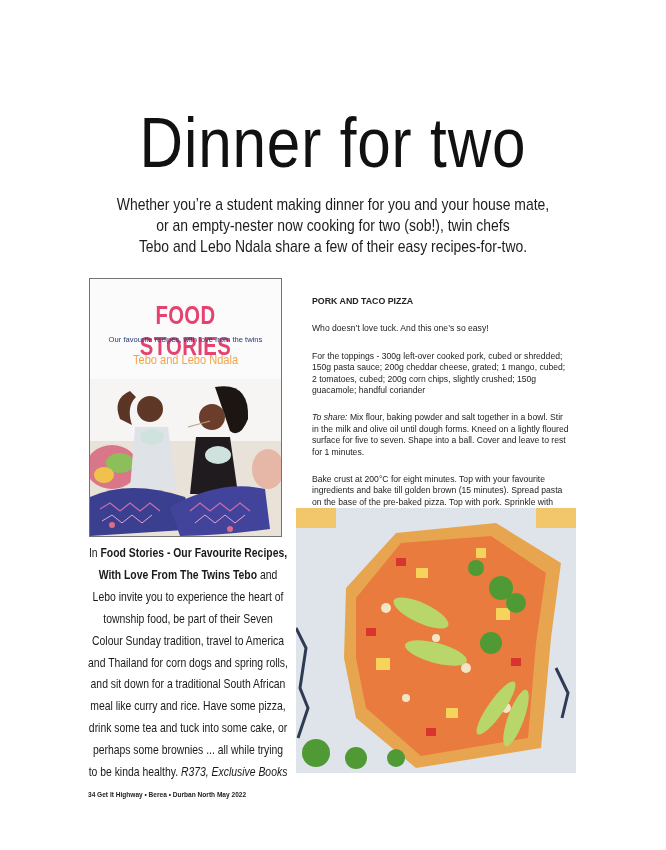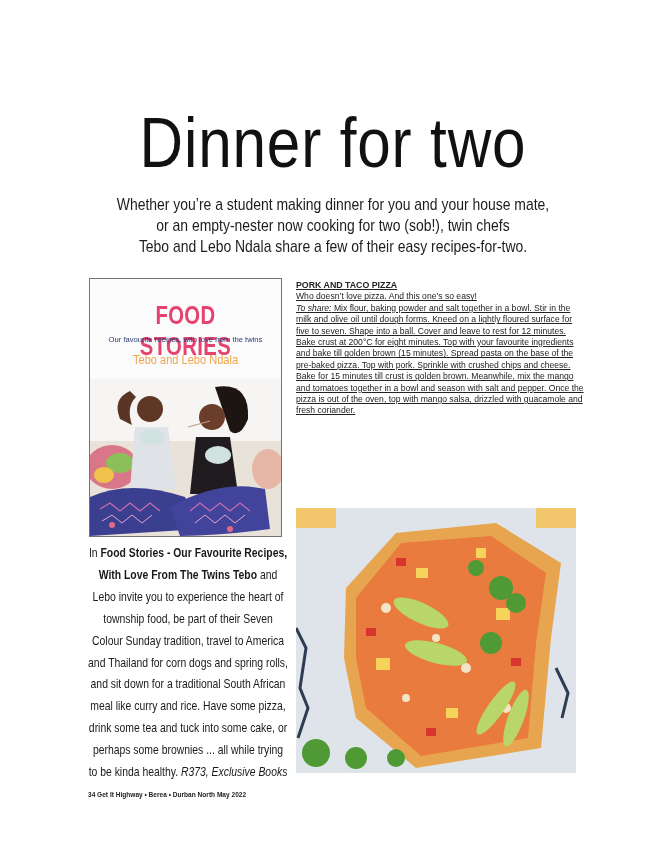--- a/index.html
+++ b/index.html
@@ -52,21 +52,21 @@
     transform: scaleX(0.82); transform-origin: left; white-space: nowrap;
   }
 
   
   .recipe {
     position: absolute; left: 296px; top: 280px; width: 290px;
     font-size: 8.6px; line-height: 11.4px; color: #222;
   }
   .recipe .r-title { font-weight: bold; font-size: 8.8px; }
   .recipe i { font-style: italic; }
-  .recipe p { margin: 0; text-decoration: underline; }
+  .recipe p { margin: 16px; }
 
   .pizza { position: absolute; left: 296px; top: 508px; width: 280px; height: 265px; overflow: hidden; }
 </style>
 </head>
 <body>
 
 <div class="title">Dinner for two</div>
 
 <div class="deck">
   <div>Whether you’re a student making dinner for you and your house mate,</div>
@@ -113,22 +113,23 @@
 <div class="blurb">
   <div class="inner">
     <span>In </span><b>Food Stories - Our Favourite Recipes, With Love From The Twins Tebo</b><span> and Lebo invite you to experience the heart of township food, be part of their Seven Colour Sunday tradition, travel to America and Thailand for corn dogs and spring rolls, and sit down for a traditional South African meal like curry and rice. Have some pizza, drink some tea and tuck into some cake, or perhaps some brownies ... all while trying to be kinda healthy. </span><i>R373, Exclusive Books</i>
   </div>
 </div>
 
 <div class="footer">34 Get It Highway • Berea • Durban North May 2022</div>
 
 <div class="recipe">
   <p class="r-title">PORK AND TACO PIZZA</p>
-  <p>Who doesn’t love pizza. And this one’s so easy!</p>
-  <p><i>To share:</i><span> Mix flour, baking powder and salt together in a bowl. Stir in the milk and olive oil until dough forms. Kneed on a lightly floured surface for five to seven. Shape into a ball. Cover and leave to rest for 12 minutes.</span></p>
+  <p>Who doesn’t love tuck. And this one’s so easy!</p>
+  <p>For the toppings - 300g left-over cooked pork, cubed or shredded; 150g pasta sauce; 200g cheddar cheese, grated; 1 mango, cubed; 2 tomatoes, cubed; 200g corn chips, slightly crushed; 150g guacamole; handful coriander</p>
+  <p><i>To share:</i><span> Mix flour, baking powder and salt together in a bowl. Stir in the milk and olive oil until dough forms. Kneed on a lightly floured surface for five to seven. Shape into a ball. Cover and leave to rest for 1 minutes.</span></p>
   <p>Bake crust at 200°C for eight minutes. Top with your favourite ingredients and bake till golden brown (15 minutes). Spread pasta on the base of the pre-baked pizza. Top with pork. Sprinkle with crushed chips and cheese. Bake for 15 minutes till crust is golden brown. Meanwhile, mix the mango and tomatoes together in a bowl and season with salt and pepper. Once the pizza is out of the oven, top with mango salsa, drizzled with guacamole and fresh coriander.</p>
 </div>
 
 <svg class="pizza" viewBox="0 0 280 265" preserveAspectRatio="none">
   <rect width="280" height="265" fill="#dfe4ea"></rect>
   <rect x="0" y="0" width="40" height="20" fill="#f2c66a"></rect>
   <rect x="240" y="0" width="40" height="20" fill="#f2c66a"></rect>
   <path d="M0 120 L10 140 L4 180 L12 200 L2 230" stroke="#2e3b55" stroke-width="3" fill="none"></path>
   <path d="M260 160 L272 185 L266 210" stroke="#2e3b55" stroke-width="3" fill="none"></path>
 

